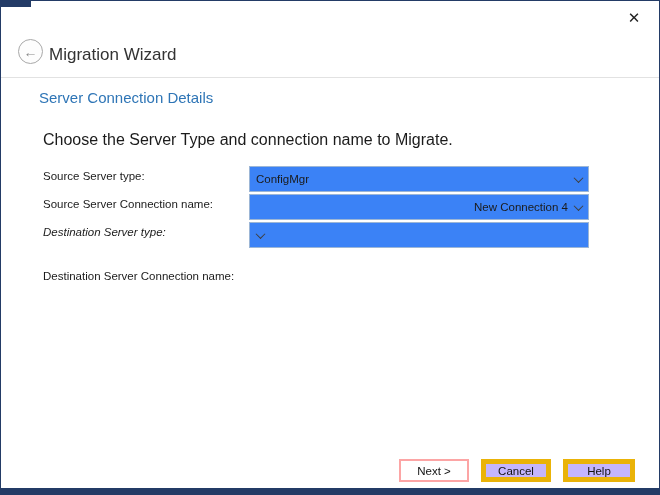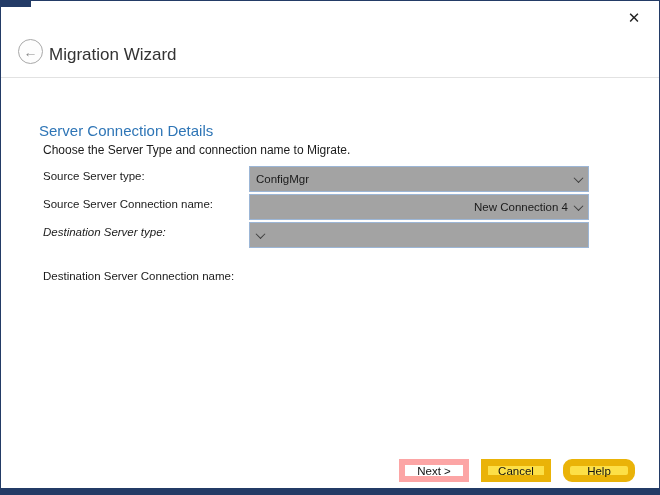--- a/index.html
+++ b/index.html
@@ -45,36 +45,36 @@
     color:#8a8a8a;
     font-size:14px;
     background:#fdfdfd;
   }
   .wizard-title {
     position:absolute; top:14px; left:48px;
     font-size:17px; color:#333333;
   }
   .page-title {
     position:absolute; top:88px; left:38px;
-    font-size:15px; color:#2e75b6;margin-top:33px;
+    font-size:15px; color:#2e75b6;
   }
   .instruction {
     position:absolute; top:130px; left:42px;
-    font-size:12px; color:#1b1b1b;margin-top:12px;
+    font-size:16px; color:#1b1b1b;
   }
   .field-row { position:absolute; left:0; width:100%; height:22px; }
   .field-label {
     position:absolute; left:42px; top:4px;
     font-size:11.5px; color:#1b1b1b;
     white-space:nowrap;
   }
   .combo {
     position:absolute; left:248px; top:0;
     width:340px; height:26px;
-    background:#a3a3a3;
+    background:#3b82f6;
     border:1px solid #9cb6d6;
     display:flex; align-items:center;
     font-size:11.5px; color:#1b1b1b;
     cursor:default;
   }
   .combo .value {
     flex:1 1 auto;
     padding-left:6px;
     white-space:nowrap; overflow:hidden;
   }
@@ -85,34 +85,34 @@
   }
   .chevron {
     width:7px; height:7px;
     border-right:1.4px solid #3f3f3f;
     border-bottom:1.4px solid #3f3f3f;
     transform:rotate(45deg) translate(-1px,-1px);
   }
   .btn {
     position:absolute; top:458px;
     height:23px;
-    background:#fde047;
-    border:7px solid #eab308;
+    background:#c4b5fd;
+    border:5px solid #eab308;
     font-size:11.5px; color:#111;
     display:flex; align-items:center; justify-content:center;
     font-family:"Liberation Sans", sans-serif;
     cursor:default;
   }
   .btn-next {
     left:398px; width:70px;
-    border:6px solid #fca5a5;
+    border:2px solid #fca5a5;
     background:#ffffff;
   }
   .btn-cancel { left:480px; width:70px; }
-  .btn-help  { left:562px; width:72px;border-radius:9px; }
+  .btn-help  { left:562px; width:72px; }
 </style>
 </head>
 <body>
 
 <div class="window">
 
   <div class="titlebar-fragment"></div>
 
   <div class="close-btn">
     <span>✕</span>

